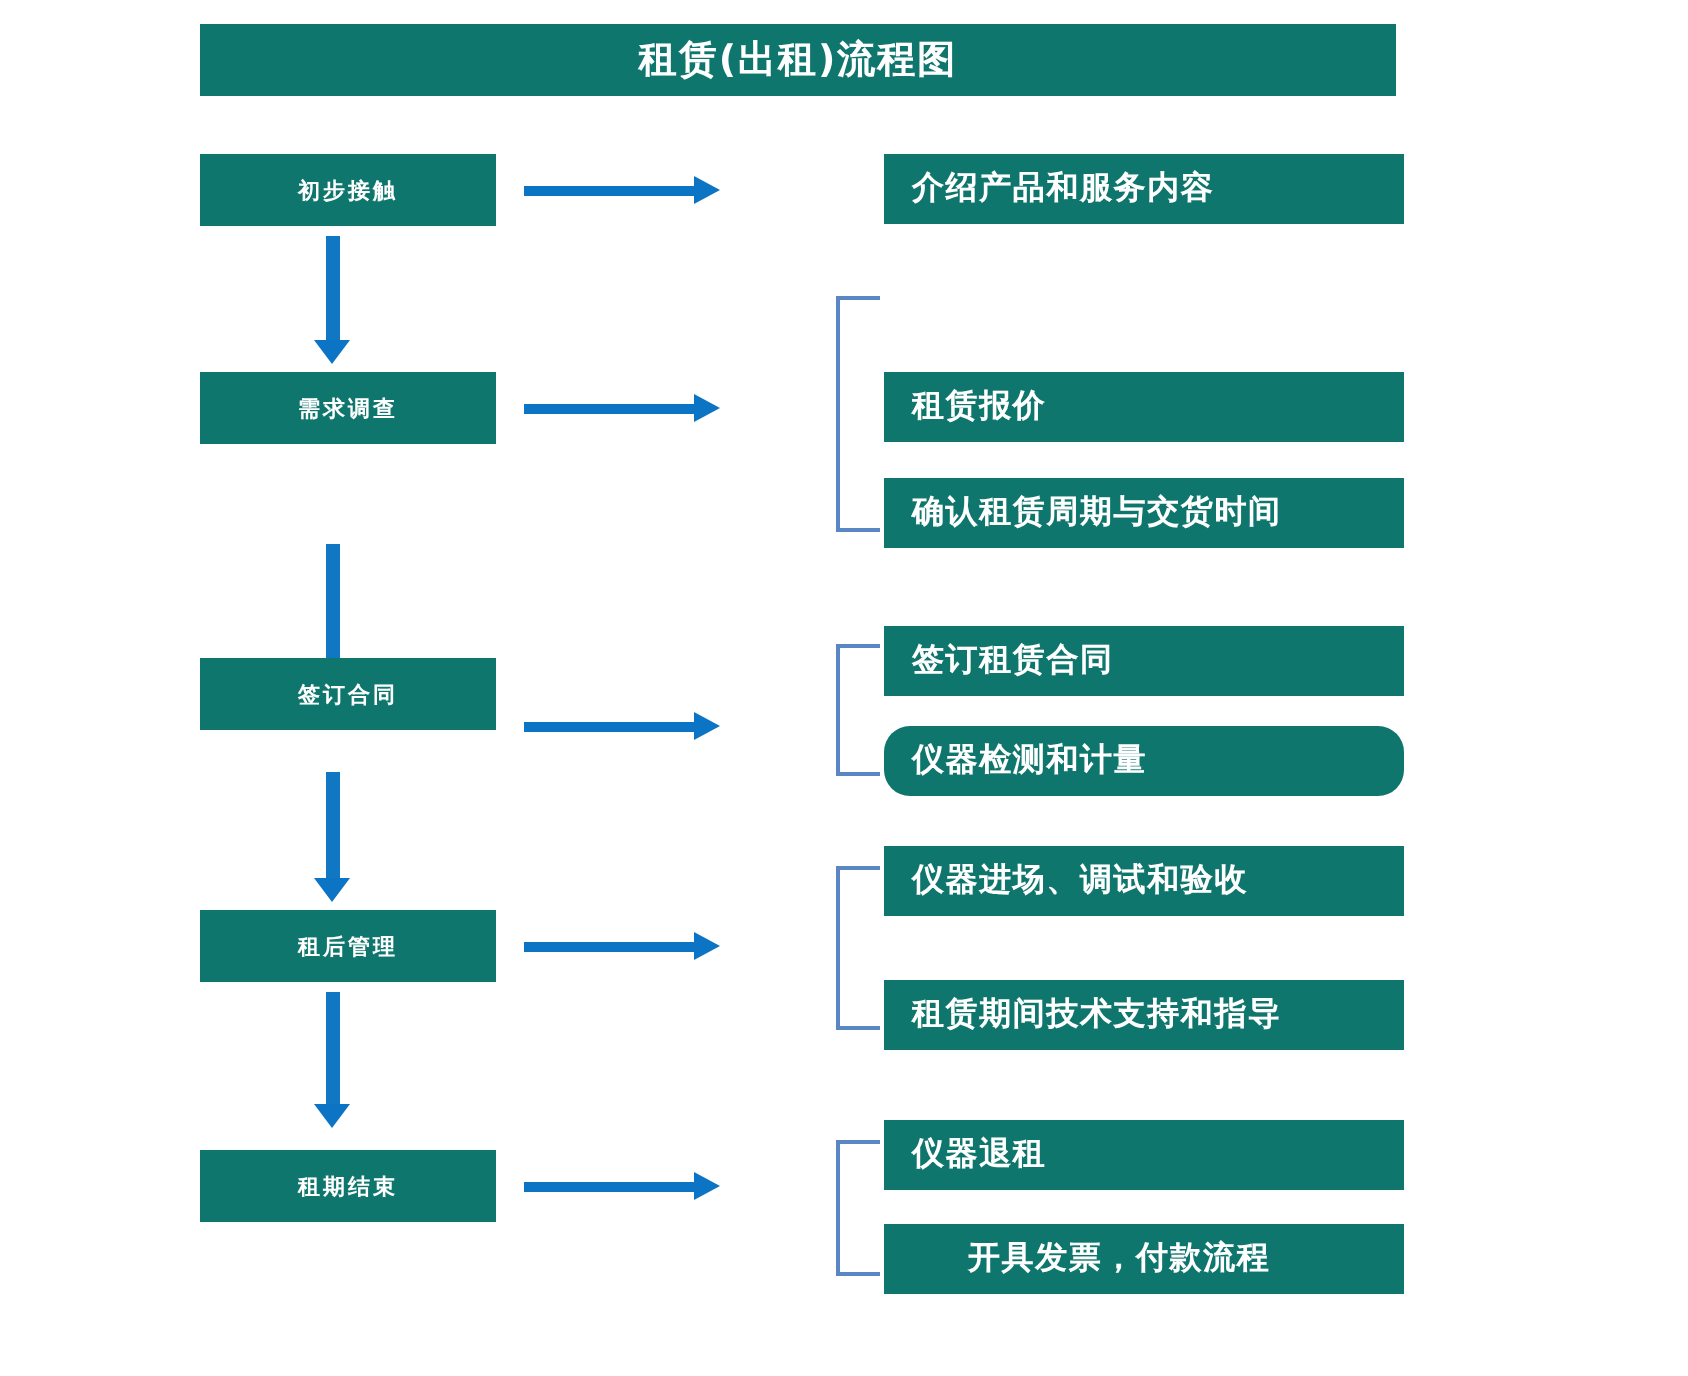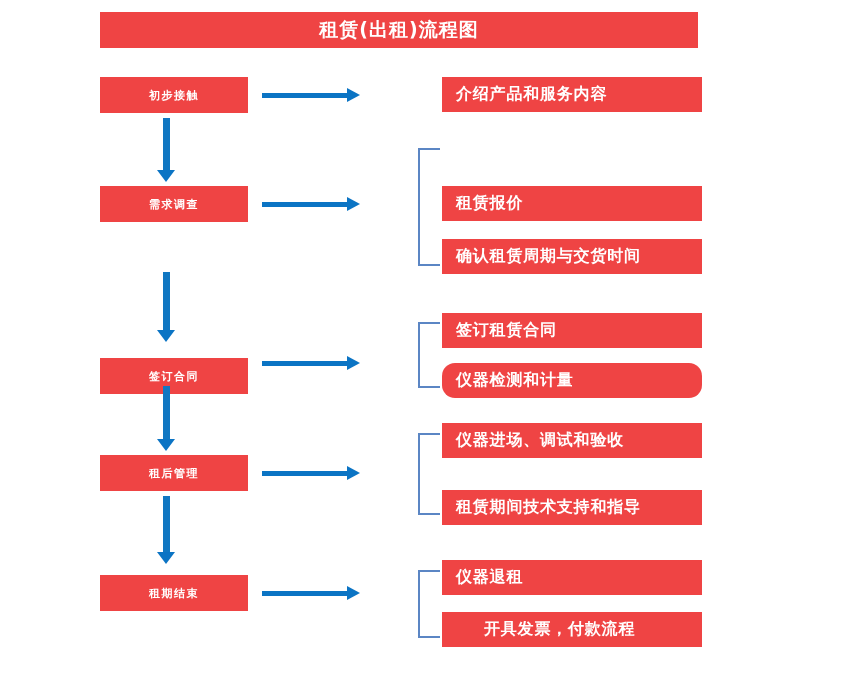--- a/index.html
+++ b/index.html
@@ -21,21 +21,21 @@
     position: absolute;
     left: 0;
     top: 0;
     width: 844px;
     height: 688px;
   }
 
   
   .box {
     position: absolute;
-    background: #ef4444;
+    background: #0f766e;
     color: #ffffff;
     display: flex;
     align-items: center;
     box-sizing: border-box;
     font-weight: bold;
     letter-spacing: 0.5px;
     white-space: nowrap;
   }
 
   
@@ -164,21 +164,21 @@
 
   <div class="box detail-box" style="top:186px;">租赁报价</div>
 
   <div class="box detail-box" style="top:239px;">确认租赁周期与交货时间</div>
 
   <div class="v-arrow" style="top:272px; height:70px;">
     <span class="shaft" style="height:58px;"></span>
     <span class="head"></span>
   </div>
 
-  <div class="box stage-box" style="top:358px;">签订合同</div>
+  <div class="box stage-box" style="top:329px;">签订合同</div>
 
   <div class="h-arrow" style="top:356px;">
     <span class="shaft"></span>
     <span class="head"></span>
   </div>
 
   <div class="bracket" style="top:322px; height:66px;"></div>
 
   <div class="box detail-box" style="top:313px;">签订租赁合同</div>
 

